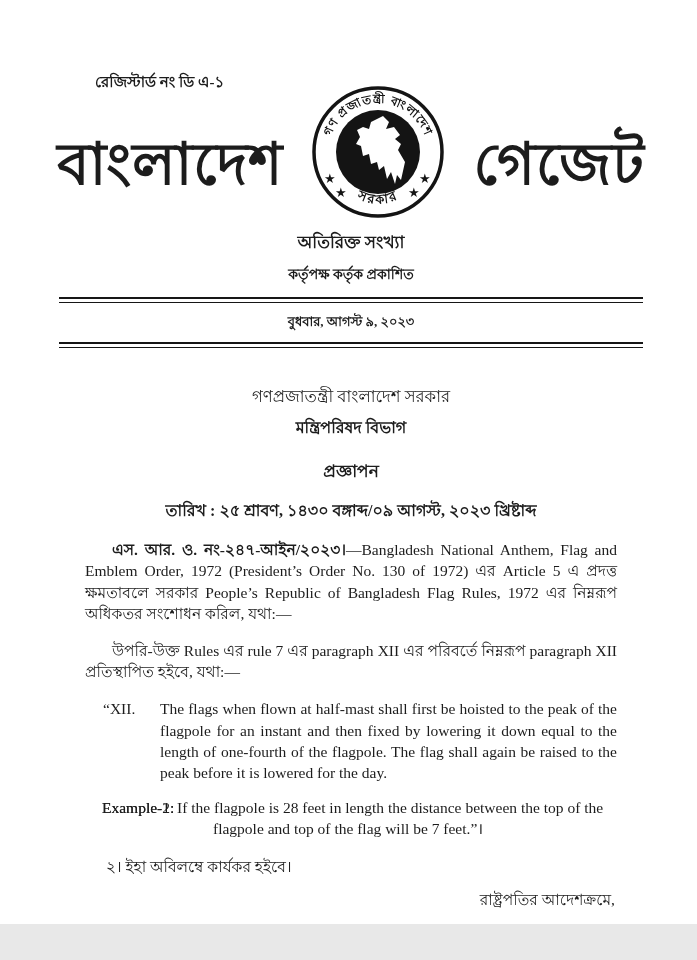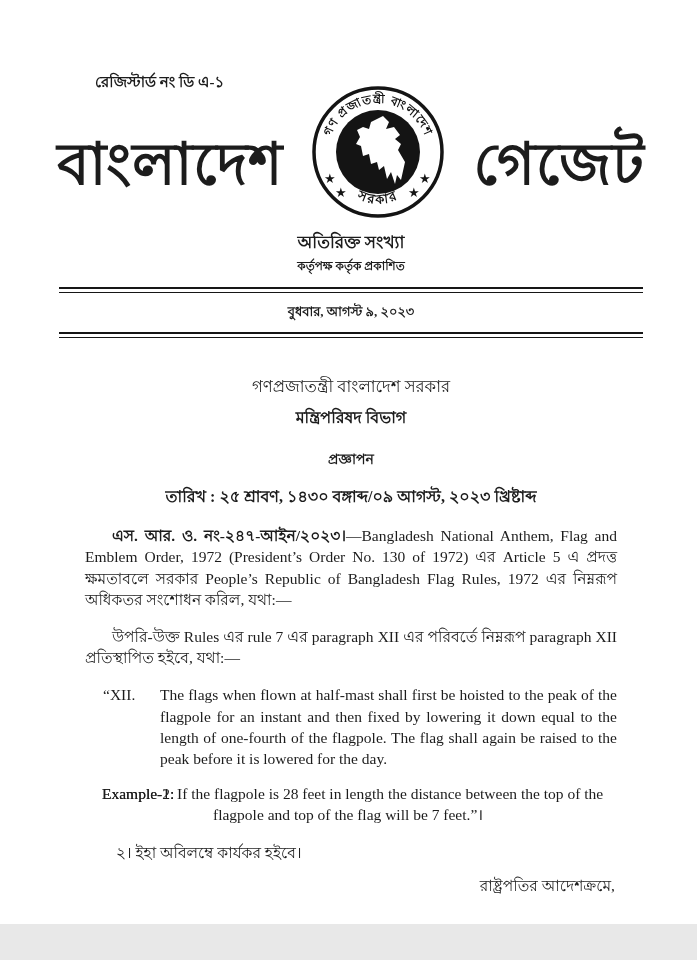--- a/index.html
+++ b/index.html
@@ -28,34 +28,34 @@
     margin-top:0;
   }
   .mast-title {
     font-size:58px; font-weight:bold; letter-spacing:1px;
     line-height:1; padding-top:22px;
   }
   .emblem { flex:0 0 auto; }
 
   .center { text-align:center; }
   .issue-type   { font-size:17px; font-weight:600; margin-top:2px; }
-  .published-by { font-size:12px; font-weight:600; margin-top:0; }
+  .published-by { font-size:14px; font-weight:600; margin-top:6px; }
 
   .rule-dbl {
     height:3px; margin:10px 4px 0 4px;
     border-top:2.5px solid #161616;
     border-bottom:1.5px solid #161616;
   }
   .date-line { font-size:13px; font-weight:bold; margin-top:9px; }
   .rule-dbl.second { margin-top:9px; }
 
   
   .gov      { font-size:16.5px; margin-top:36px; }
   .division { font-size:16px; font-weight:bold; margin-top:4px; }
-  .heading  { font-size:14px;  font-weight:bold; margin-top:16px; }
+  .heading  { font-size:17px;  font-weight:bold; margin-top:16px; }
   .date-bn  { font-size:16px;  font-weight:bold; margin-top:12px; }
 
   
   .body-col { width:532px; margin:0 auto; font-size:15.5px; line-height:1.38; }
   .para { text-align:justify; margin-top:14px; }
   .para .lead-bold { font-weight:bold; }
   .para.p1 { text-indent:27px; }
   .para.p2 { text-indent:27px; margin-top:13px; }
 
   .xii {
@@ -65,21 +65,21 @@
   }
   .xii .xii-label { position:absolute; left:0; top:0; }
 
   .example {
     position:relative; margin-top:13px;
     padding-left:128px; text-indent:-36px;
     text-align:left;
   }
   .example .ex-label { position:absolute; left:17px; top:0; text-indent:0; }
 
-  .clause2 { margin-top:16px; margin-left:31px; }
+  .clause2 { margin-top:16px; margin-left:21px; }
 
   .signature { text-align:right; margin-top:12px; padding-right:2px; }
   .sig-order { font-size:15.5px; }
 </style>
 </head>
 <body>
 
 <div class="page">
   <div class="inner">
 

